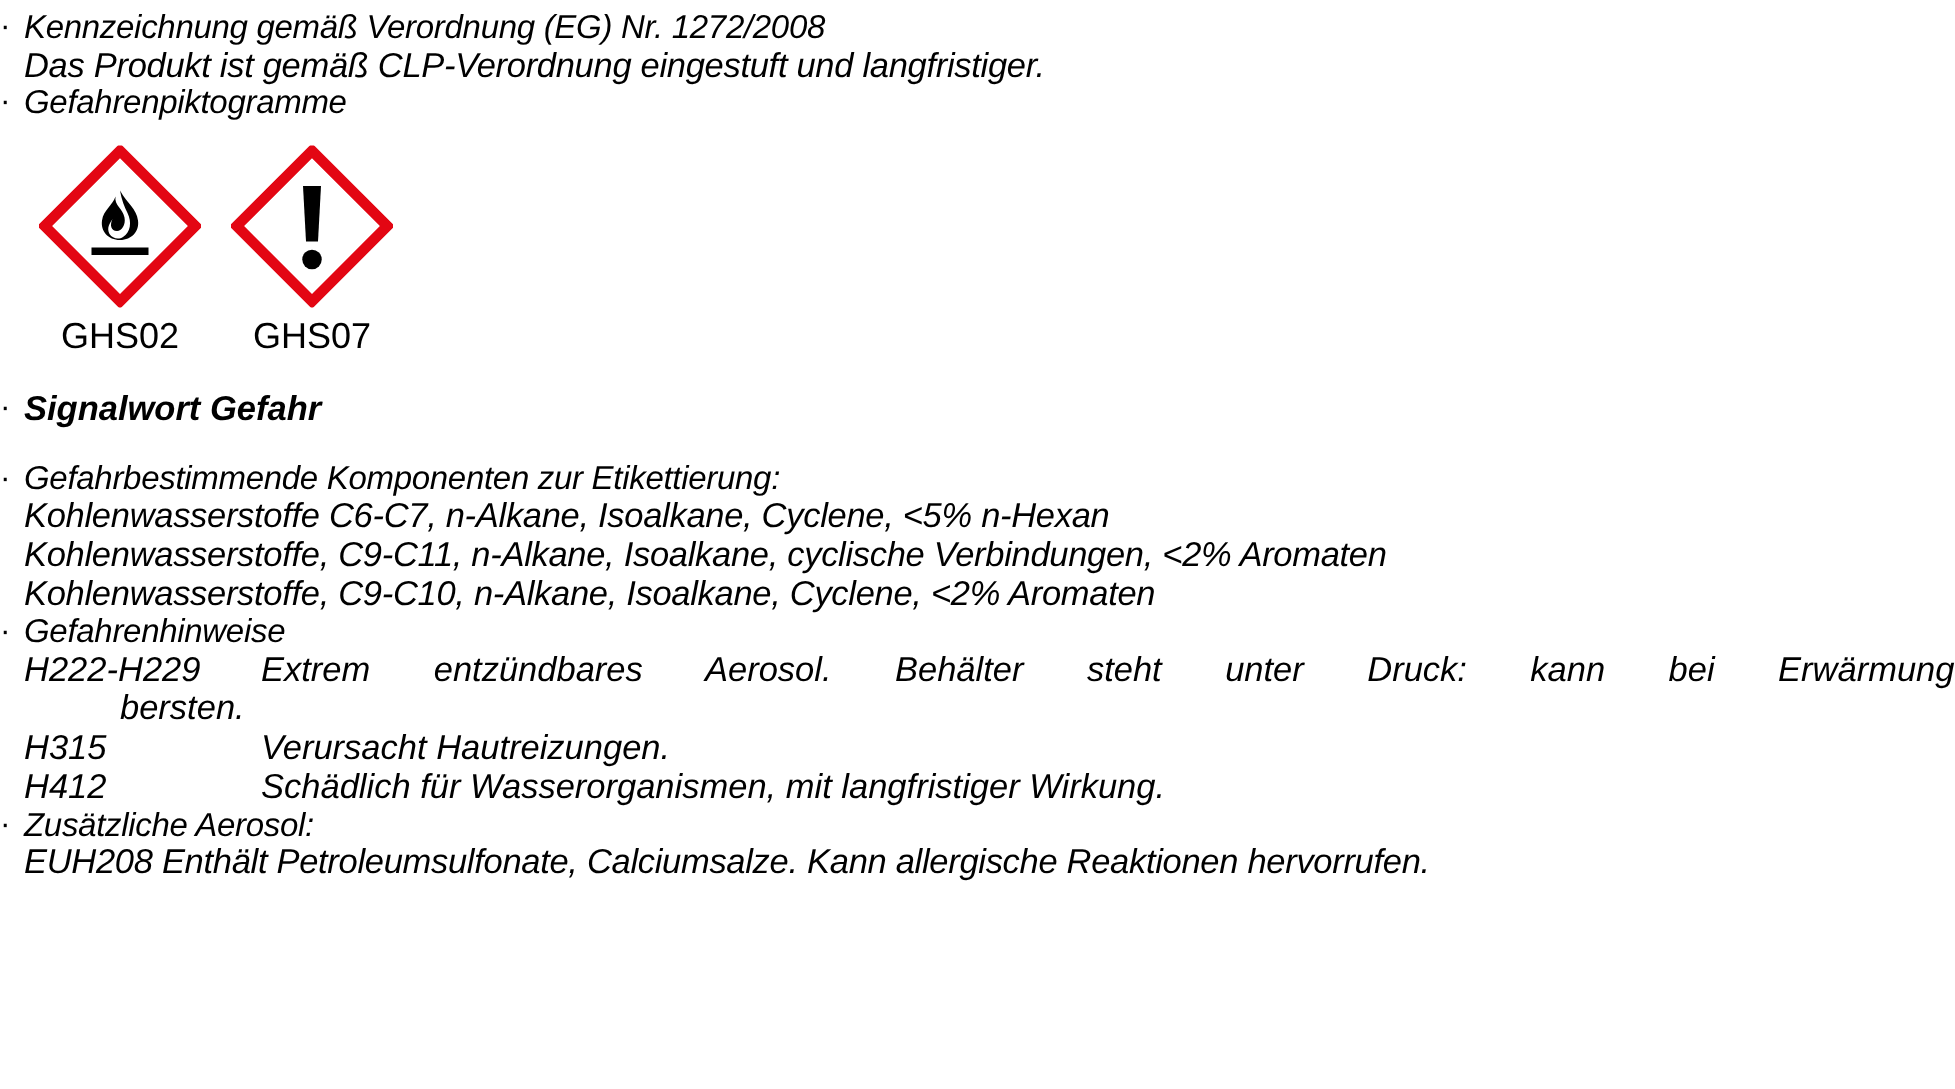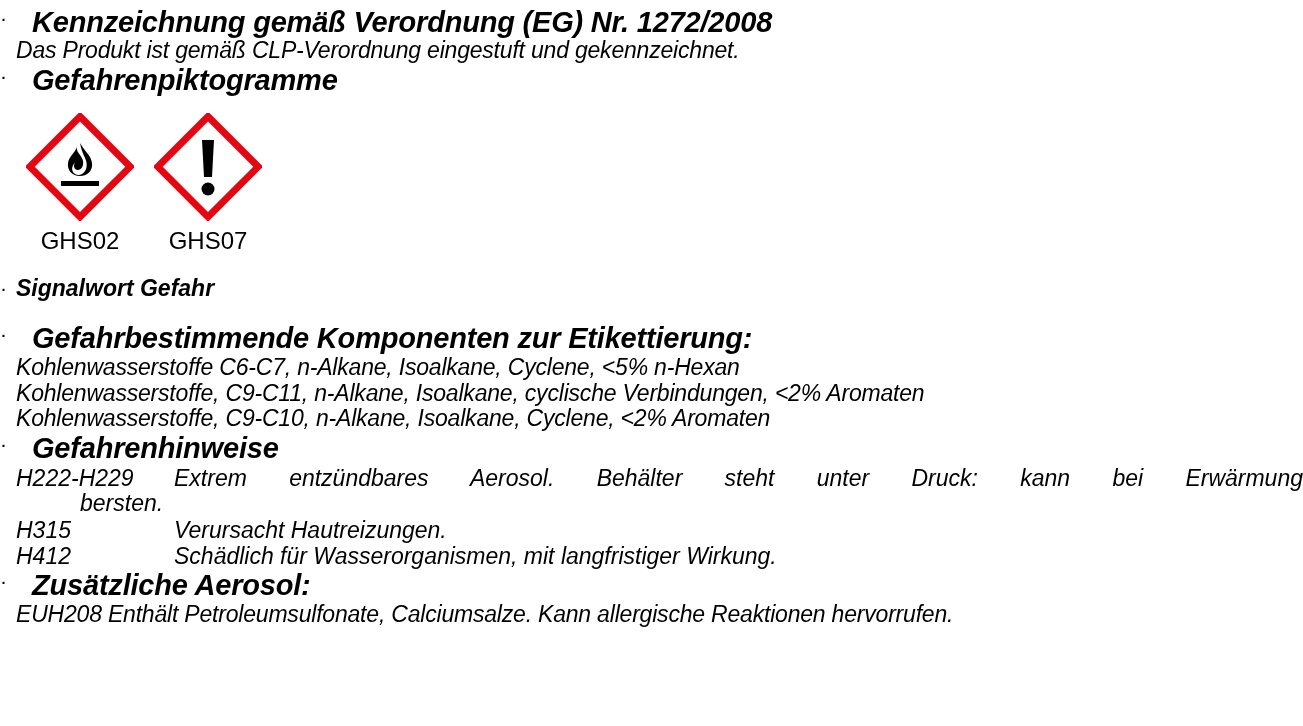--- a/index.html
+++ b/index.html
@@ -31,25 +31,24 @@
   .bullet {
     width: 16px;
     flex: 0 0 16px;
     font-size: 21px;
     line-height: 1.12;
     text-align: left;
   }
   .bullet.empty { visibility: hidden; }
 
   .h-bold {
-    font-weight: bold;
-    font-style: italic;
-    font-size: 29px;
+    font-weight: normal;
+    font-style: italic;
+    font-size: 22px;
     letter-spacing: -0.2px;
-    margin-left: 16px;
   }
   .t-italic {
     font-style: italic;
     font-size: 23px;
     letter-spacing: -0.2px;
   }
   .inline-bold {
     font-weight: bold;
     font-style: italic;
     font-size: 23px;
@@ -124,21 +123,21 @@
 <div class="page">
 
   <div class="crop-top"></div>
 
   <div class="row">
     <span class="bullet">·</span>
     <span class="h-bold">Kennzeichnung gemäß Verordnung (EG) Nr. 1272/2008</span>
   </div>
   <div class="row">
     <span class="bullet empty">·</span>
-    <span class="t-italic">Das Produkt ist gemäß CLP-Verordnung eingestuft und gekennzeichnet.</span>
+    <span class="t-italic">Das Produkt ist gemäß CLP-Verordnung eingestuft und langfristiger.</span>
   </div>
 
   <div class="row">
     <span class="bullet">·</span>
     <span class="h-bold">Gefahrenpiktogramme</span>
   </div>
 
   <div class="pictograms">
 
     <div class="picto">

